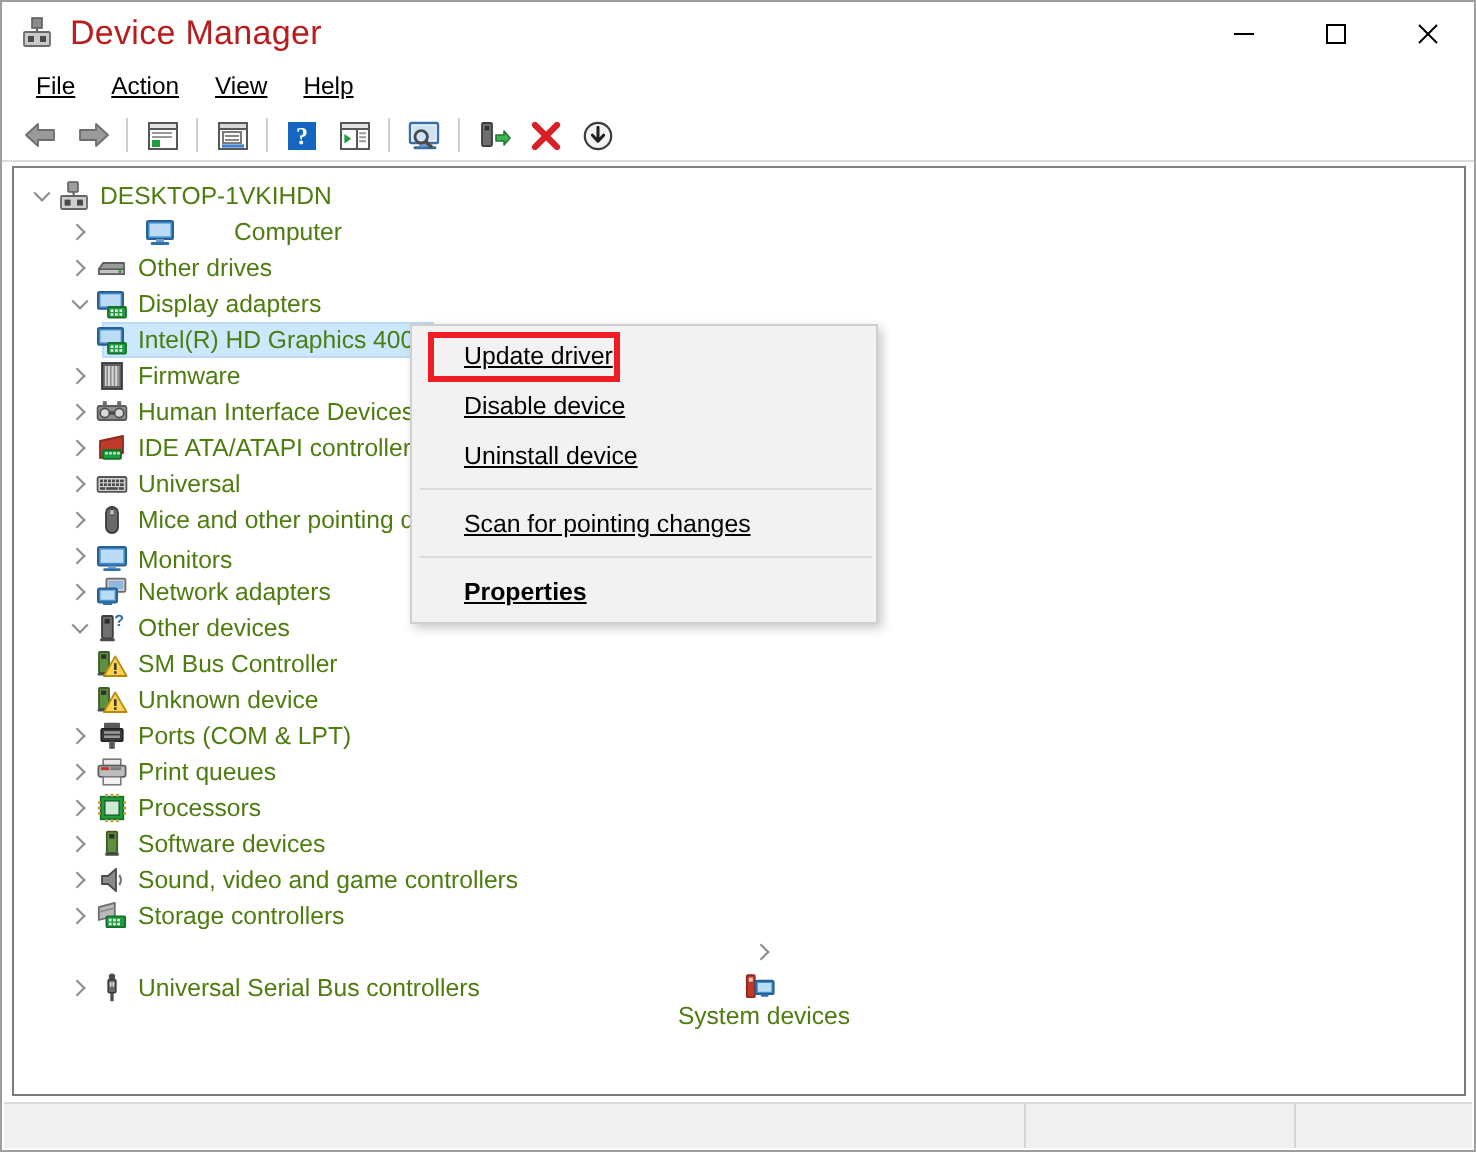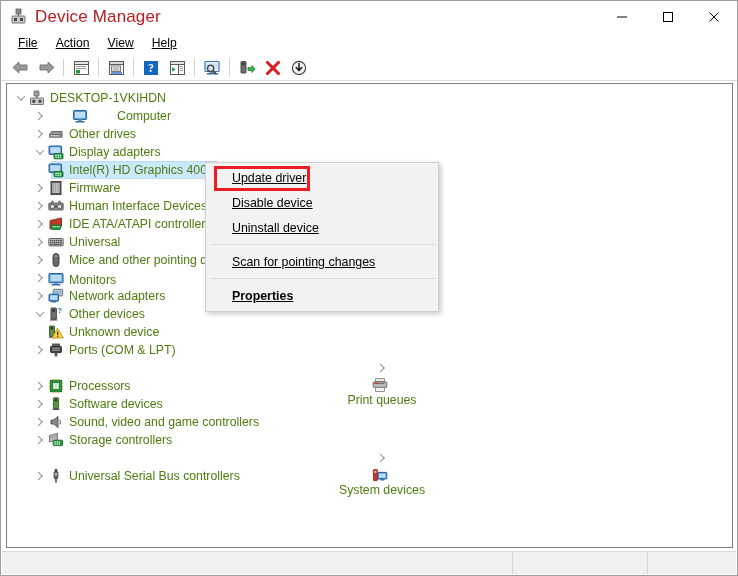--- a/index.html
+++ b/index.html
@@ -596,52 +596,65 @@
           <svg width="16" height="16" viewBox="0 0 16 16">
             <rect x="3" y="2" width="5.4" height="11.2" rx="0.6" fill="#6f6f6f" stroke="#3d3d3d" stroke-width="0.9"></rect>
             <rect x="4.3" y="3.4" width="2.6" height="2.4" fill="#2f2f2f"></rect>
             <rect x="2" y="13.2" width="7.4" height="1.4" rx="0.5" fill="#4a4a4a"></rect>
             <text x="11.6" y="7" font-family="Liberation Sans, sans-serif" font-size="8" font-weight="bold" fill="#2f6fa8" text-anchor="middle">?</text>
           </svg>
         </span>
         <span class="lbl">Other devices</span>
       </div>
 
-
       <div class="row" style="padding-left:41px;">
         <span class="ico">
           <svg width="16" height="16" viewBox="0 0 16 16">
             <rect x="1.5" y="2" width="5" height="10.4" rx="0.5" fill="#5f8f3f" stroke="#3a5d26" stroke-width="0.9"></rect>
             <rect x="2.6" y="3.2" width="2.6" height="2.2" fill="#2f2f2f"></rect>
             <rect x="0.8" y="12.4" width="6.4" height="1.3" rx="0.5" fill="#4a4a4a"></rect>
             <path d="M9.6 4.2 L15.3 14 L3.9 14 Z" fill="#ffd34d" stroke="#b58a14" stroke-width="0.9" stroke-linejoin="round"></path>
             <rect x="9" y="7.6" width="1.3" height="3.4" fill="#3a3a3a"></rect>
             <rect x="9" y="11.6" width="1.3" height="1.3" fill="#3a3a3a"></rect>
           </svg>
         </span>
+        <span class="lbl">SM Bus Controller</span>
+      </div>
+
+      <div class="row" style="padding-left:41px;">
+        <span class="ico">
+          <svg width="16" height="16" viewBox="0 0 16 16">
+            <rect x="1.5" y="2" width="5" height="10.4" rx="0.5" fill="#5f8f3f" stroke="#3a5d26" stroke-width="0.9"></rect>
+            <rect x="2.6" y="3.2" width="2.6" height="2.2" fill="#2f2f2f"></rect>
+            <rect x="0.8" y="12.4" width="6.4" height="1.3" rx="0.5" fill="#4a4a4a"></rect>
+            <path d="M9.6 4.2 L15.3 14 L3.9 14 Z" fill="#ffd34d" stroke="#b58a14" stroke-width="0.9" stroke-linejoin="round"></path>
+            <rect x="9" y="7.6" width="1.3" height="3.4" fill="#3a3a3a"></rect>
+            <rect x="9" y="11.6" width="1.3" height="1.3" fill="#3a3a3a"></rect>
+          </svg>
+        </span>
         <span class="lbl">Unknown device</span>
       </div>
 
       <div class="row" style="padding-left:25px;">
         <span class="expander">
             <i class="chev right"></i>
           </span>
         <span class="ico">
           <svg width="16" height="16" viewBox="0 0 16 16">
             <rect x="4" y="1.4" width="8" height="3" rx="0.5" fill="#5a5a5a"></rect>
             <rect x="2.6" y="4.4" width="10.8" height="6.2" rx="0.6" fill="#3a3a3a" stroke="#1f1f1f" stroke-width="0.8"></rect>
             <rect x="4" y="5.6" width="8" height="1.3" fill="#9a9a9a"></rect>
             <rect x="4" y="7.7" width="8" height="1.3" fill="#9a9a9a"></rect>
             <rect x="6.6" y="10.6" width="2.8" height="3.8" fill="#5a5a5a"></rect>
           </svg>
         </span>
         <span class="lbl">Ports (COM &amp; LPT)</span>
       </div>
 
-      <div class="row" style="padding-left:25px;flex-direction:column;">
+      <div class="row" style="padding-left:25px;">
         <span class="expander">
             <i class="chev right"></i>
           </span>
         <span class="ico">
           <svg width="16" height="16" viewBox="0 0 16 16">
             <rect x="3.6" y="1.6" width="8.8" height="3.2" fill="#e8e8e8" stroke="#7a7a7a" stroke-width="0.8"></rect>
             <rect x="1.2" y="4.8" width="13.6" height="5.6" rx="1" fill="#bdbdbd" stroke="#5e5e5e" stroke-width="0.9"></rect>
             <rect x="2.4" y="5.6" width="4.2" height="1.5" fill="#c0392b"></rect>
             <rect x="7.2" y="5.6" width="5.4" height="1.5" fill="#7a7a7a"></rect>
             <rect x="3.6" y="10.4" width="8.8" height="4" fill="#f2f2f2" stroke="#7a7a7a" stroke-width="0.8"></rect>

